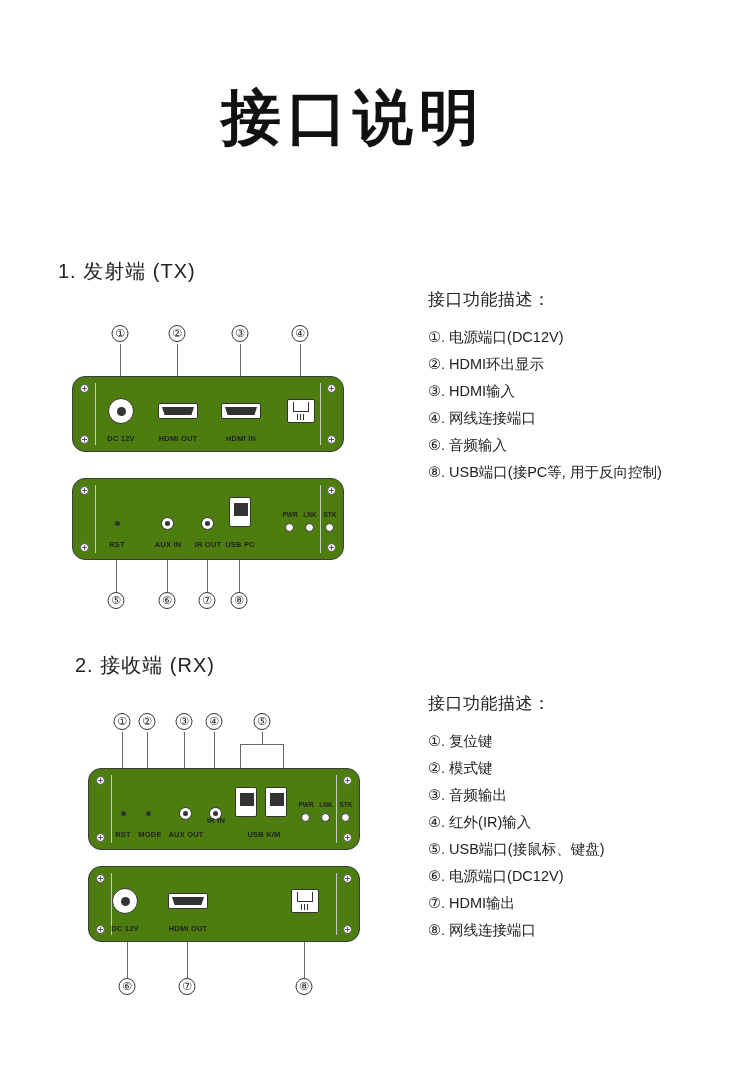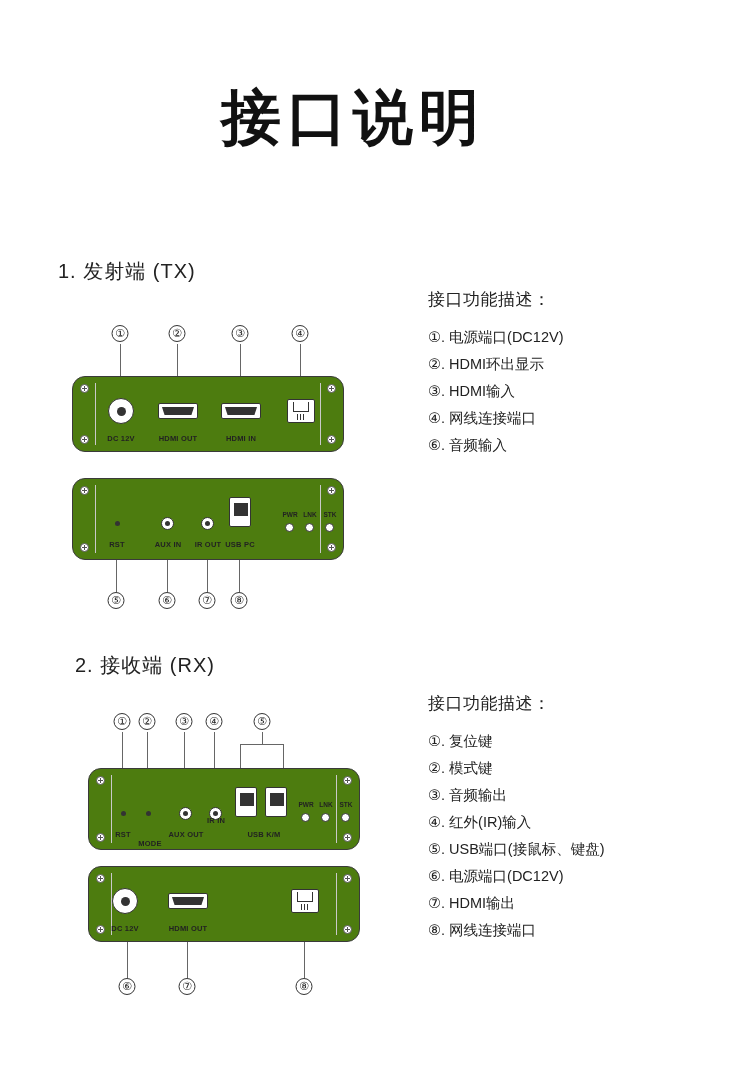--- a/index.html
+++ b/index.html
@@ -319,20 +319,21 @@
 <div class="callout" style="left:207px; top:592px;">⑦</div>
 <div class="callout" style="left:239px; top:592px;">⑧</div>
 
 <div class="desc-block" id="desc1">
   <div class="desc-title">接口功能描述：</div>
   <div class="desc-item">①. 电源端口(DC12V)</div>
   <div class="desc-item">②. HDMI环出显示</div>
   <div class="desc-item">③. HDMI输入</div>
   <div class="desc-item">④. 网线连接端口</div>
   <div class="desc-item">⑥. 音频输入</div>
+  <div class="desc-item">⑧. USB端口(接PC等, 用于反向控制)</div>
 </div>
 
 <div class="section-heading" id="sec2-heading">2. 接收端 (RX)</div>
 
 <div class="callout" style="left:122px; top:713px;">①</div>
 <div class="callout" style="left:147px; top:713px;">②</div>
 <div class="callout" style="left:184px; top:713px;">③</div>
 <div class="callout" style="left:214px; top:713px;">④</div>
 <div class="callout" style="left:262px; top:713px;">⑤</div>
 <div class="leader" style="left:122px; top:732px; height:36px;"></div>
@@ -347,21 +348,21 @@
   <span class="screw tl"></span>
   <span class="screw tr"></span>
   <span class="screw bl"></span>
   <span class="screw br"></span>
   <span class="face-inner"></span>
 
   <span class="pinhole" style="left:32px; top:42px;"></span>
   <span class="port-label" style="left:34px; top:61px;">RST</span>
 
   <span class="pinhole" style="left:57px; top:42px;"></span>
-  <span class="port-label" style="left:61px; top:61px;margin-top:9px;">MODE</span>
+  <span class="port-label" style="left:61px; top:61px;">MODE</span>
 
   <span class="jack" style="left:90px; top:38px;"></span>
   <span class="port-label" style="left:97px; top:61px;">AUX OUT</span>
 
   <span class="jack" style="left:120px; top:38px;"></span>
   <span class="port-label" style="left:127px; top:47px;">IR IN</span>
 
   <span class="usb" style="left:146px; top:18px;"></span>
   <span class="usb" style="left:176px; top:18px;"></span>
   <span class="port-label" style="left:175px; top:61px;">USB K/M</span>

